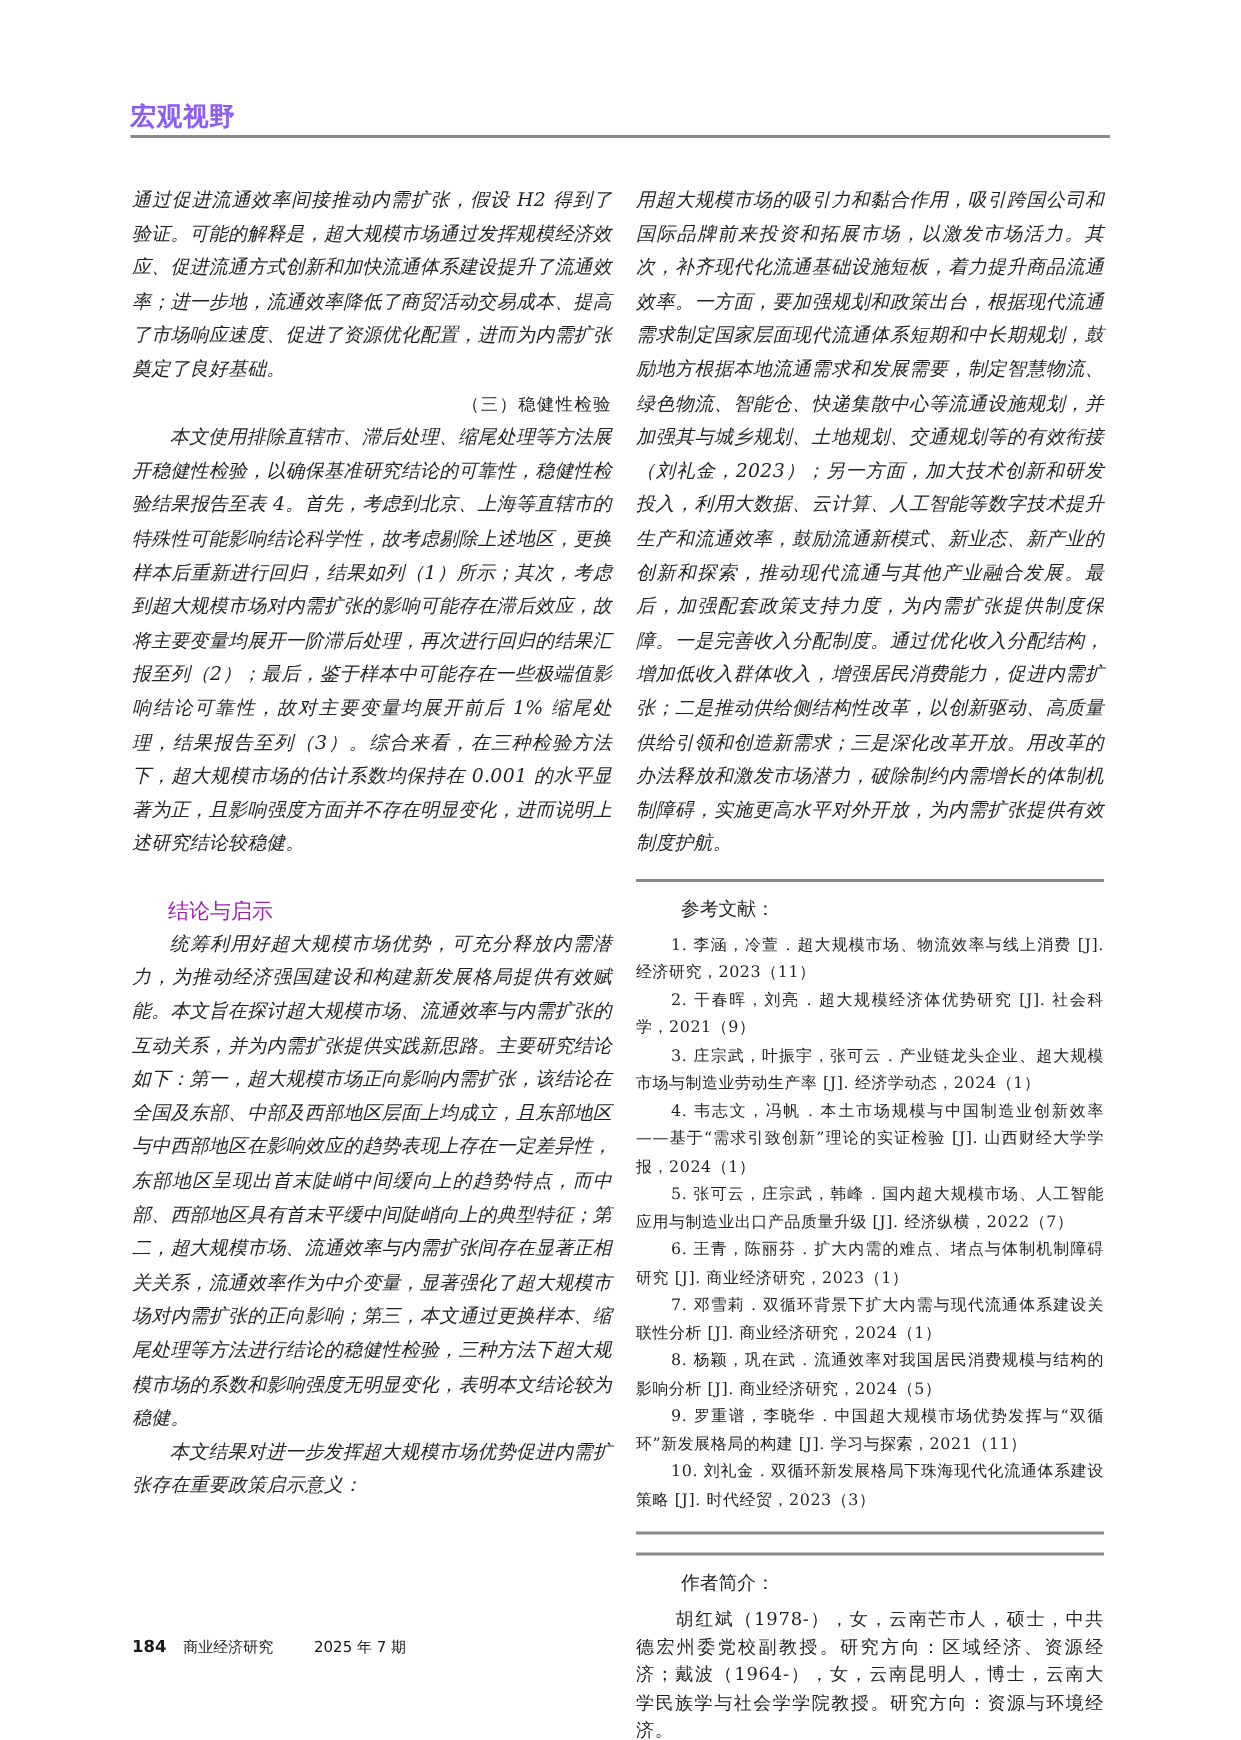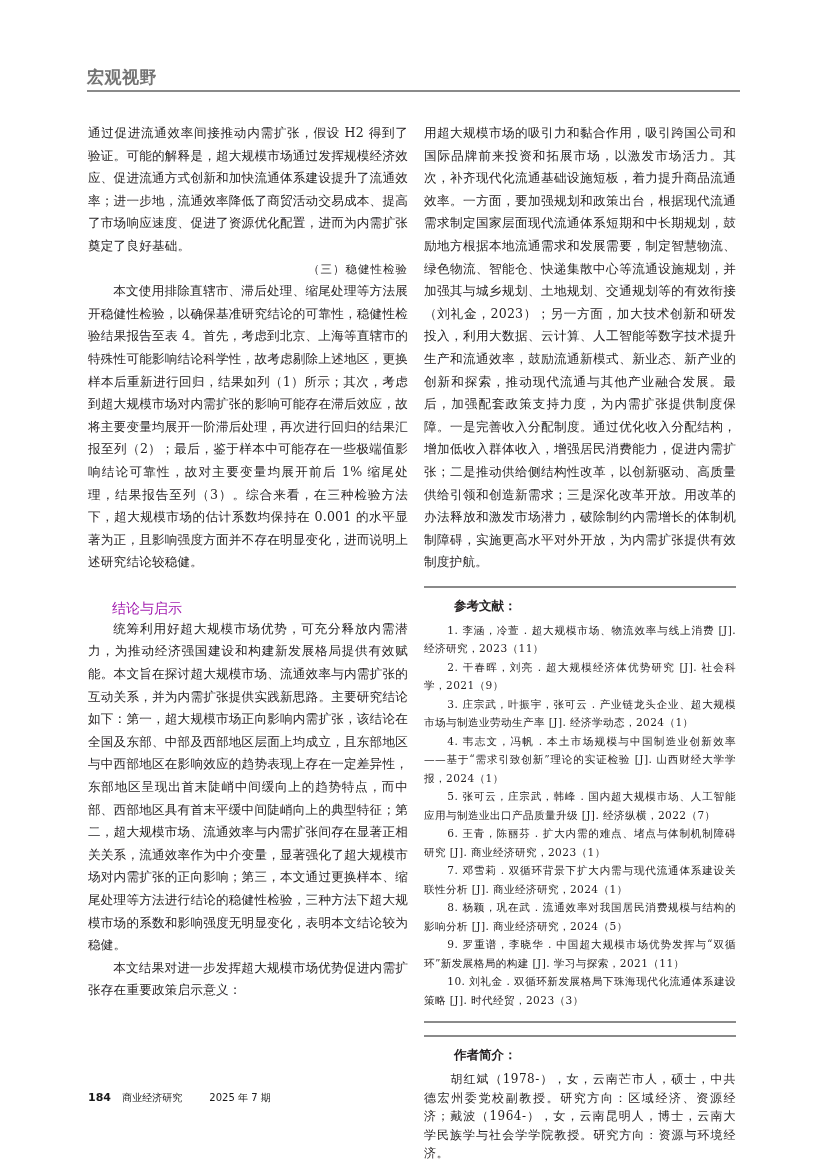--- a/index.html
+++ b/index.html
@@ -4,48 +4,48 @@
 <style>
   html, body { margin: 0; padding: 0; background: #ffffff; }
   body {
     width: 827px; height: 1160px; position: relative; overflow: hidden;
     font-family: "DejaVu Serif", "Liberation Serif", serif;
     color: #231f20;
   }
   .header-title {
     position: absolute; left: 87px; top: 66px;
     font-family: "DejaVu Sans", "Liberation Sans", sans-serif;
-    font-weight: bold; font-size: 17px; letter-spacing: 0.5px; color: #737373;
+    font-weight: bold; font-size: 17px; letter-spacing: 0.5px; color: #8b5cf6;
   }
   .header-rule {
     position: absolute; left: 87px; top: 90px; width: 653px; height: 2px;
     background: #8a8a8a;
   }
   .col { position: absolute; top: 122px; width: 320px; }
   .col-left { left: 88px; }
   .col-right { left: 424px; width: 312px; }
   p.body {
     margin: 0; font-size: 12.6px; line-height: 22.6px; text-align: justify;
-    text-indent: 2em; letter-spacing: 0.2px;
+    text-indent: 2em; letter-spacing: 0.2px; font-style: italic;
   }
   p.noindent { text-indent: 0; }
   .subhead {
     font-size: 11.5px; line-height: 22.6px; padding-left: 1.9em; letter-spacing: 1px; text-align: right;
   }
   .section-head {
     font-family: "DejaVu Sans", "Liberation Sans", sans-serif;
     font-size: 14px; font-weight: normal; margin-top: 24px; line-height: 20px;
     padding-left: 24px; color: #a21caf;
   }
   .rule {
     height: 2px; background: #8a8a8a; margin: 0;
   }
   .box-head {
     font-family: "DejaVu Sans", "Liberation Sans", sans-serif;
-    font-weight: bold; font-size: 12.5px; padding-left: 30px; margin: 10px 0 6px;
+    font-weight: normal; font-size: 12.5px; padding-left: 30px; margin: 10px 0 6px;
   }
   .ref {
     margin: 0; font-size: 10.6px; line-height: 18.5px; text-align: justify;
     text-indent: 2.2em; letter-spacing: 0.4px;
   }
   .bio {
     margin: 0; font-size: 12px; line-height: 18.5px; text-align: justify;
     text-indent: 2.2em; letter-spacing: 0.5px;
   }
   .footer {

